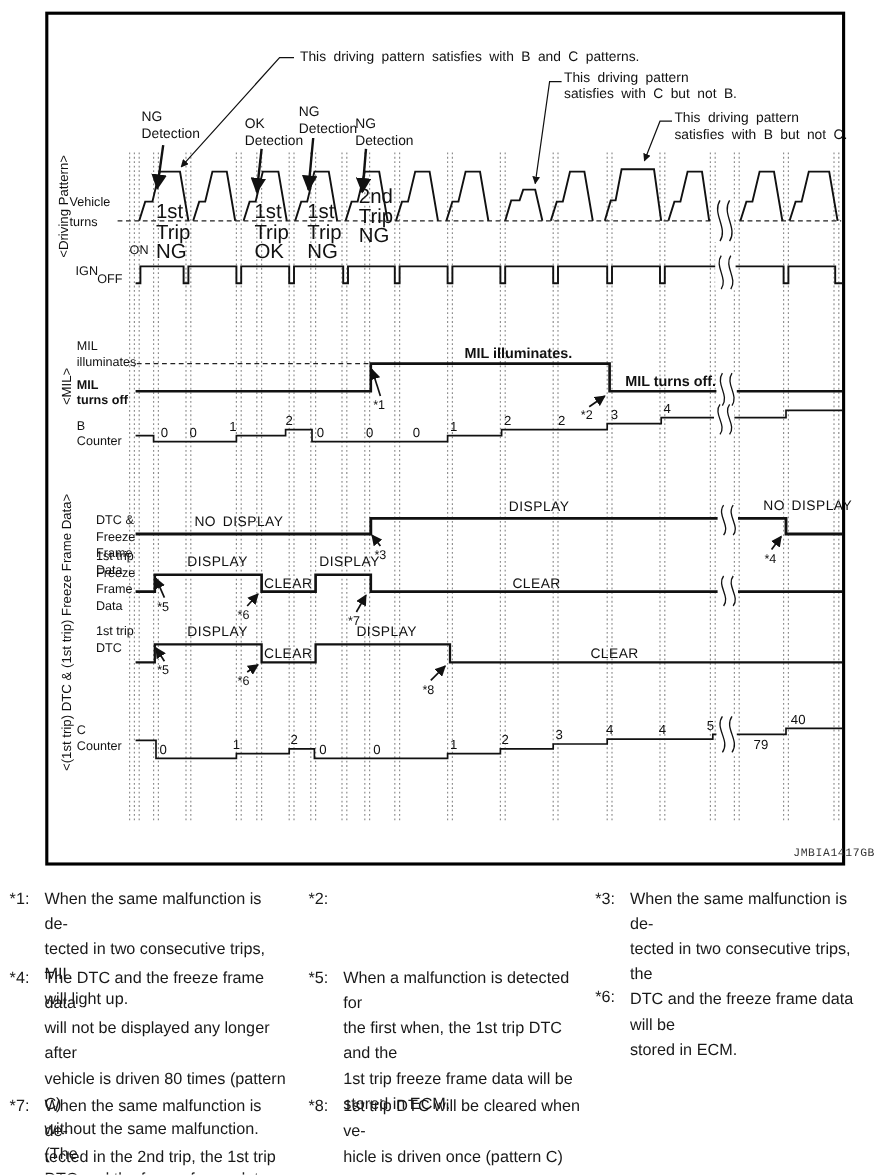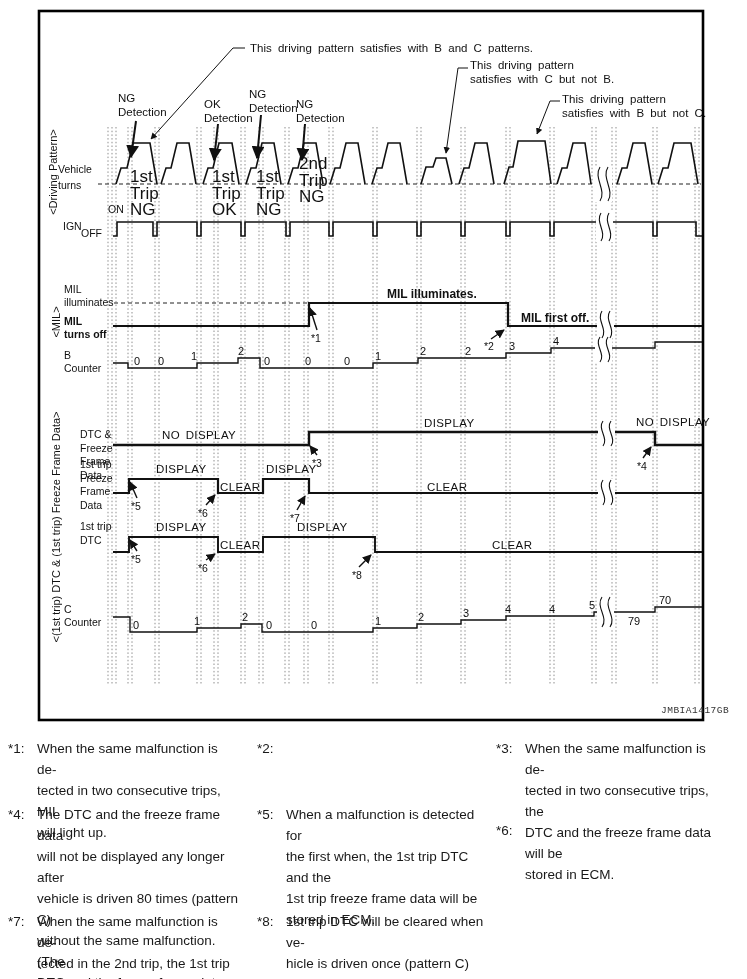--- a/index.html
+++ b/index.html
@@ -218,21 +218,21 @@
   <span class="lbl blocklbl" style="left:80px;top:458px;">1st trip
 Freeze
 Frame
 Data</span>
   <span class="lbl blocklbl" style="left:80px;top:520px;">1st trip
 DTC</span>
   <span class="lbl rowlabel" style="left:64px;top:603px;">C
 Counter</span>
 
   <span class="lbl milann" style="left:387px;top:288px;">MIL illuminates.</span>
-  <span class="lbl milann" style="left:521px;top:312px;">MIL first off.</span>
+  <span class="lbl milann" style="left:521px;top:312px;">MIL turns off.</span>
 
   <span class="lbl state" style="left:162px;top:429px;">NO DISPLAY</span>
   <span class="lbl state" style="left:424px;top:417px;">DISPLAY</span>
   <span class="lbl state" style="left:636px;top:416px;">NO DISPLAY</span>
   <span class="lbl state" style="left:156px;top:463px;">DISPLAY</span>
   <span class="lbl state" style="left:220px;top:481px;">CLEAR</span>
   <span class="lbl state" style="left:266px;top:463px;">DISPLAY</span>
   <span class="lbl state" style="left:427px;top:481px;">CLEAR</span>
   <span class="lbl state" style="left:156px;top:521px;">DISPLAY</span>
   <span class="lbl state" style="left:220px;top:539px;">CLEAR</span>
@@ -268,21 +268,21 @@
   <span class="lbl digit" style="left:242px;top:612px;">2</span>
   <span class="lbl digit" style="left:266px;top:620px;">0</span>
   <span class="lbl digit" style="left:311px;top:620px;">0</span>
   <span class="lbl digit" style="left:375px;top:616px;">1</span>
   <span class="lbl digit" style="left:418px;top:612px;">2</span>
   <span class="lbl digit" style="left:463px;top:608px;">3</span>
   <span class="lbl digit" style="left:505px;top:604px;">4</span>
   <span class="lbl digit" style="left:549px;top:604px;">4</span>
   <span class="lbl digit" style="left:589px;top:600px;">5</span>
   <span class="lbl digit" style="left:628px;top:616px;">79</span>
-  <span class="lbl digit" style="left:659px;top:595px;">70</span>
+  <span class="lbl digit" style="left:659px;top:595px;">40</span>
 
   <span class="lbl watermark" style="left:661px;top:705px;">JMBIA1417GB</span>
 
   <div class="fn" style="left:8px;top:738px;">
     <span class="fl">*1:</span>
     <div class="t">When the same malfunction is de-
 tected in two consecutive trips, MIL
 will light up.</div>
   </div>
   <div class="fn" style="left:257px;top:738px;">

